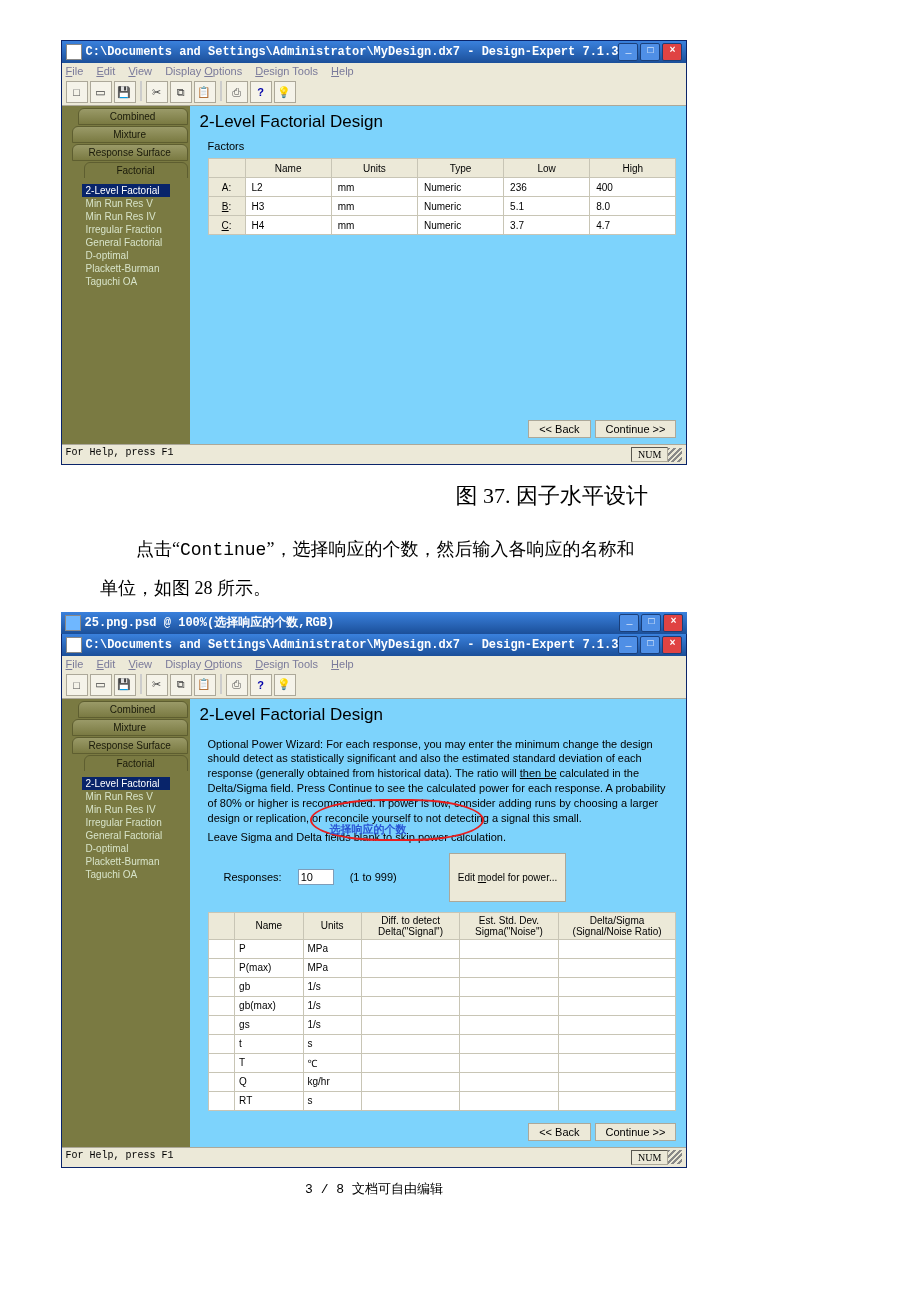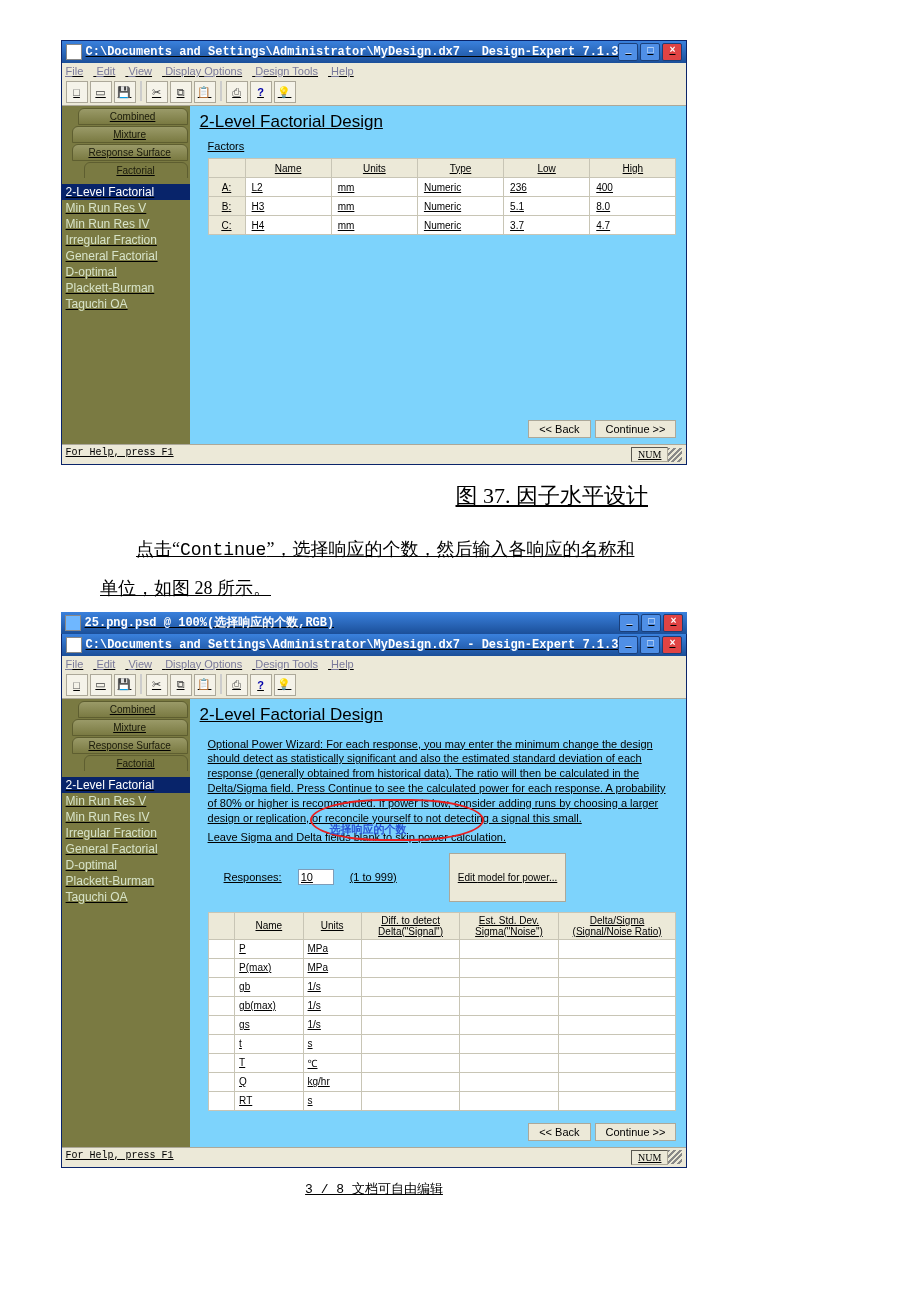--- a/index.html
+++ b/index.html
@@ -6,21 +6,20 @@
     margin: 0;
     padding: 0;
     background: #ffffff;
     font-family: "SimSun", "Songti SC", serif;
     width: 920px;
   }
   .page {
     padding: 40px 100px 20px 100px;
     box-sizing: border-box;
     width: 748px;
-    text-decoration: underline;
   }
   .screenshot-container {
     display: flex;
     justify-content: center;
     margin-bottom: 12px;
   }
   .win-window {
     border: 1px solid #0a246a;
     background: #ece9d8;
     font-family: Tahoma, Arial, sans-serif;
@@ -102,22 +101,22 @@
     color: #1a1a0a;
     font-size: 10px;
     text-align:center;
   }
   .side-tab.indent0 { margin-left: 16px; }
   .side-tab.indent1 { margin-left: 10px; }
   .side-tab.indent2 { margin-left: 22px; }
   .side-tab.active { background:#7a7a42; }
   .side-list {
     background:#7a7a42;
-    padding: 6px 0;
-    font-size: 12px;
+    padding: 6px 20px;
+    font-size: 10px;
     color:#d7e3c8;
   }
   .side-item { padding: 1px 4px; white-space:nowrap; }
   .side-item.selected {
     background:#08246a;
     color:#fff;
   }
   .content {
     flex:1;
     background:#7dd3fc;

